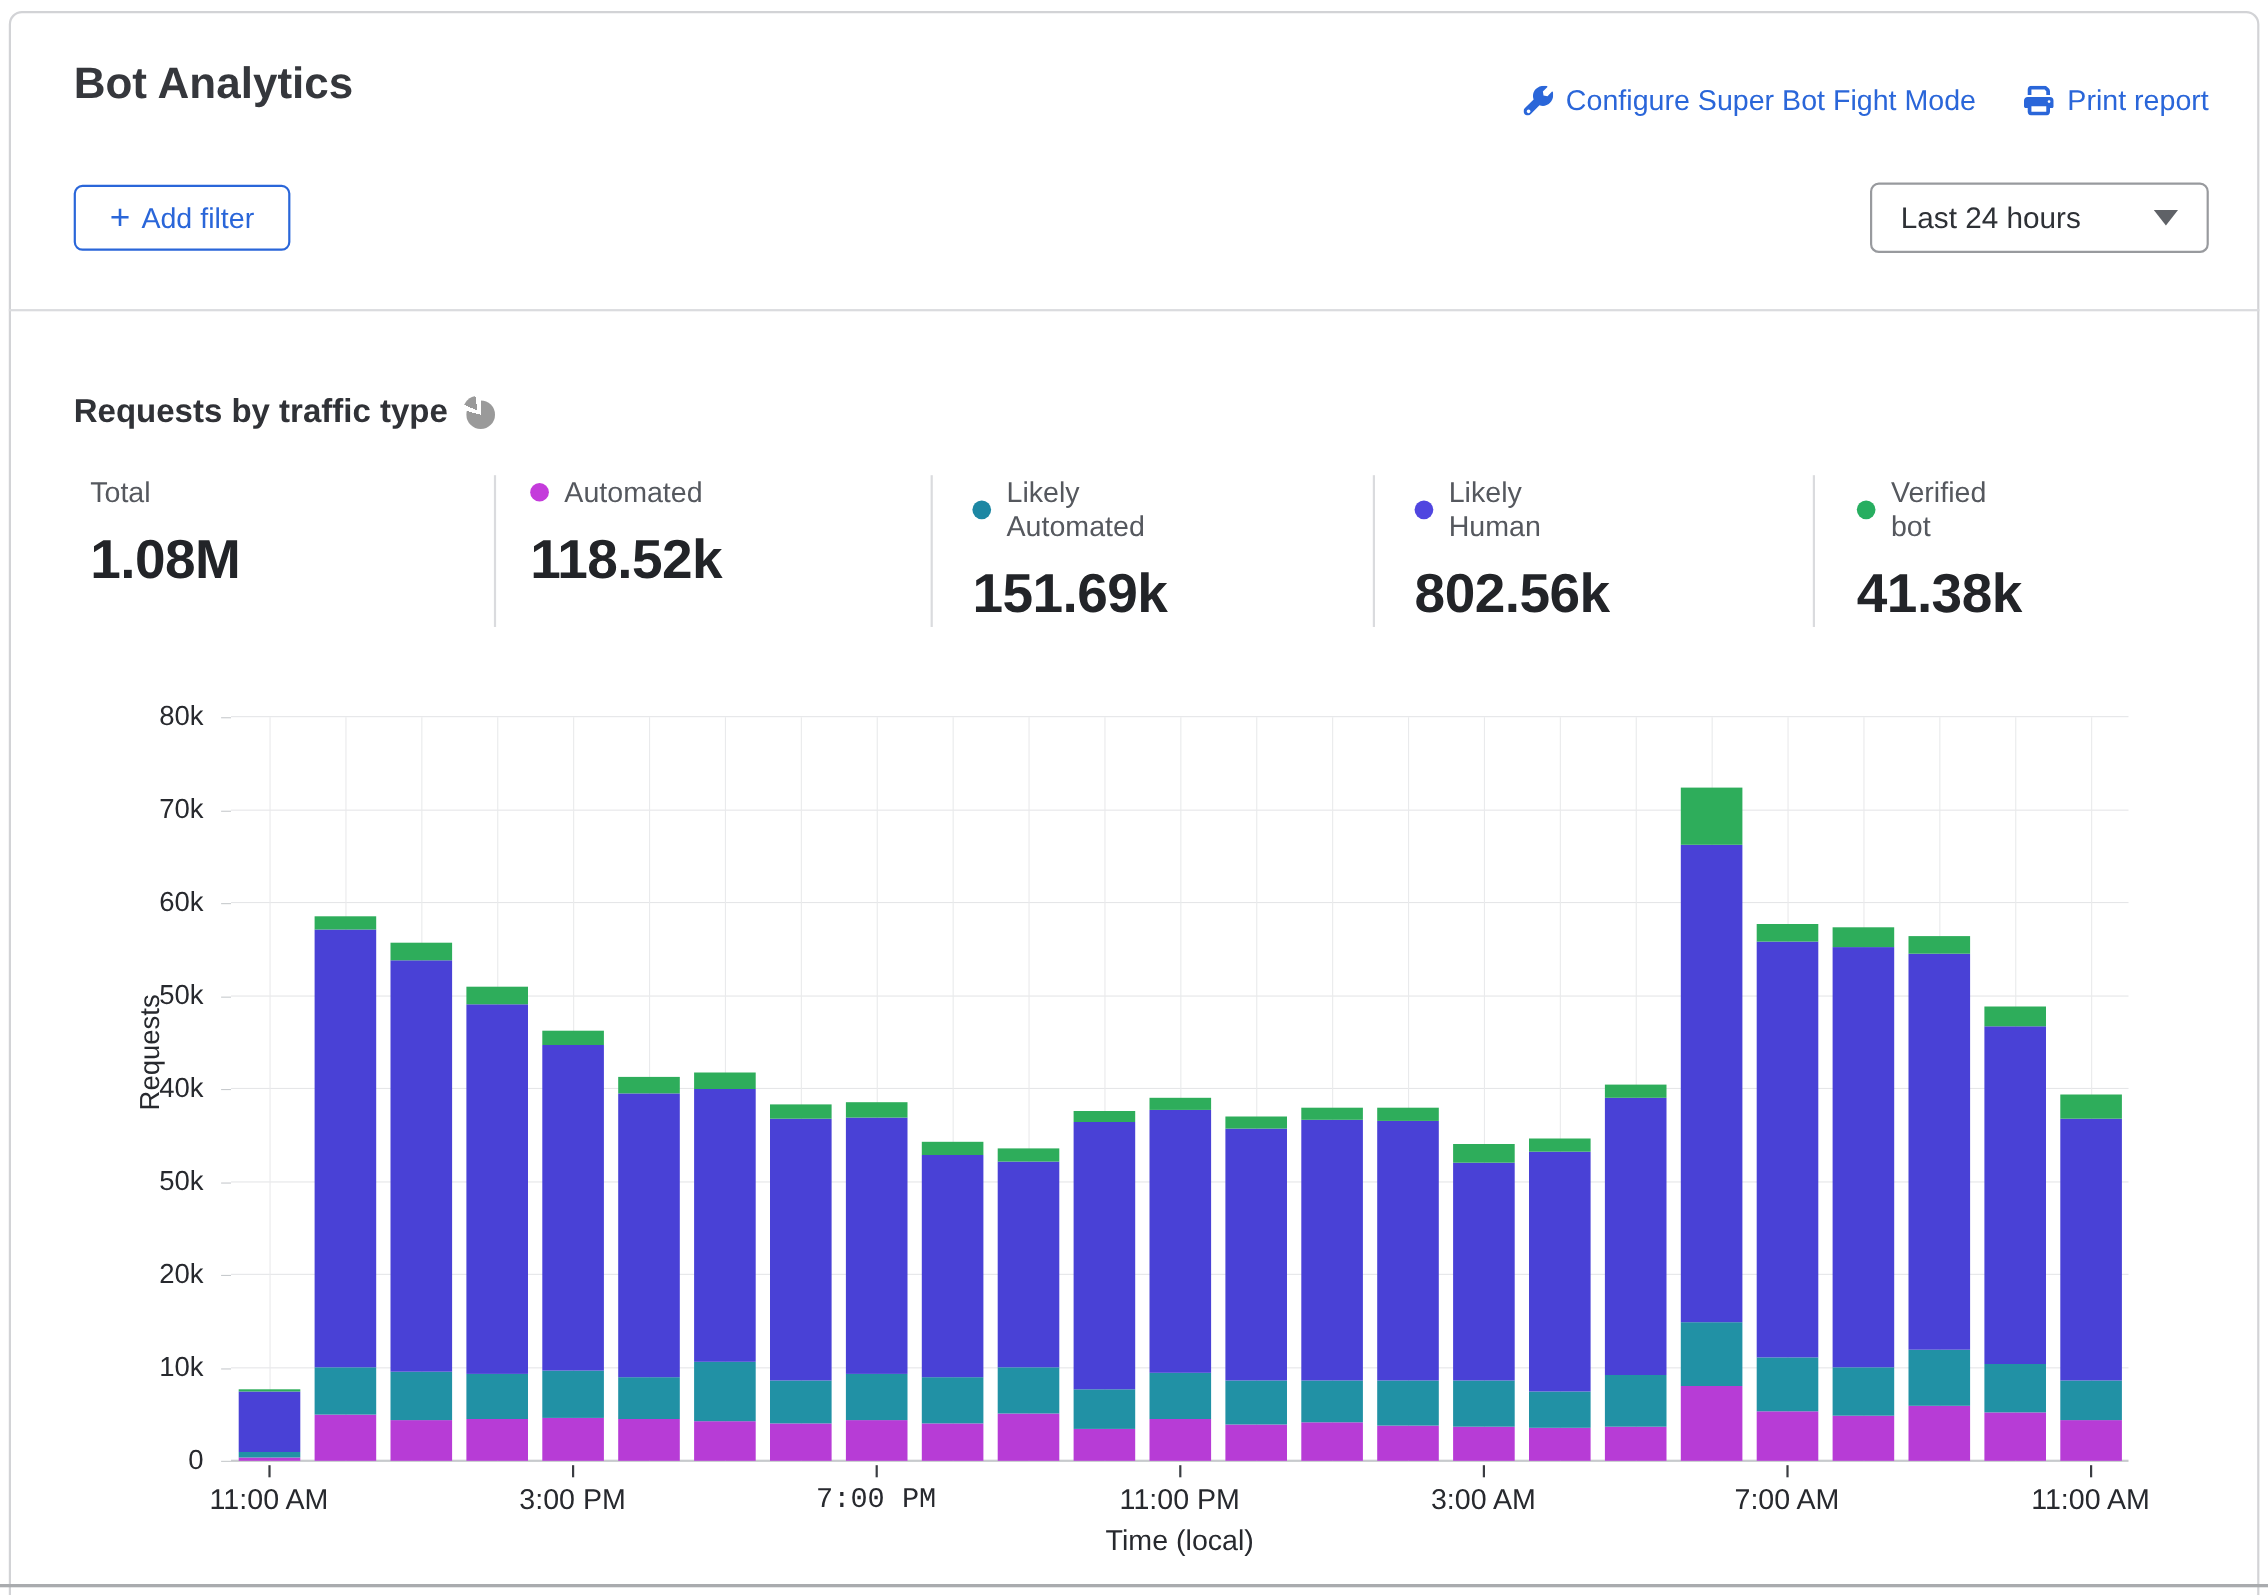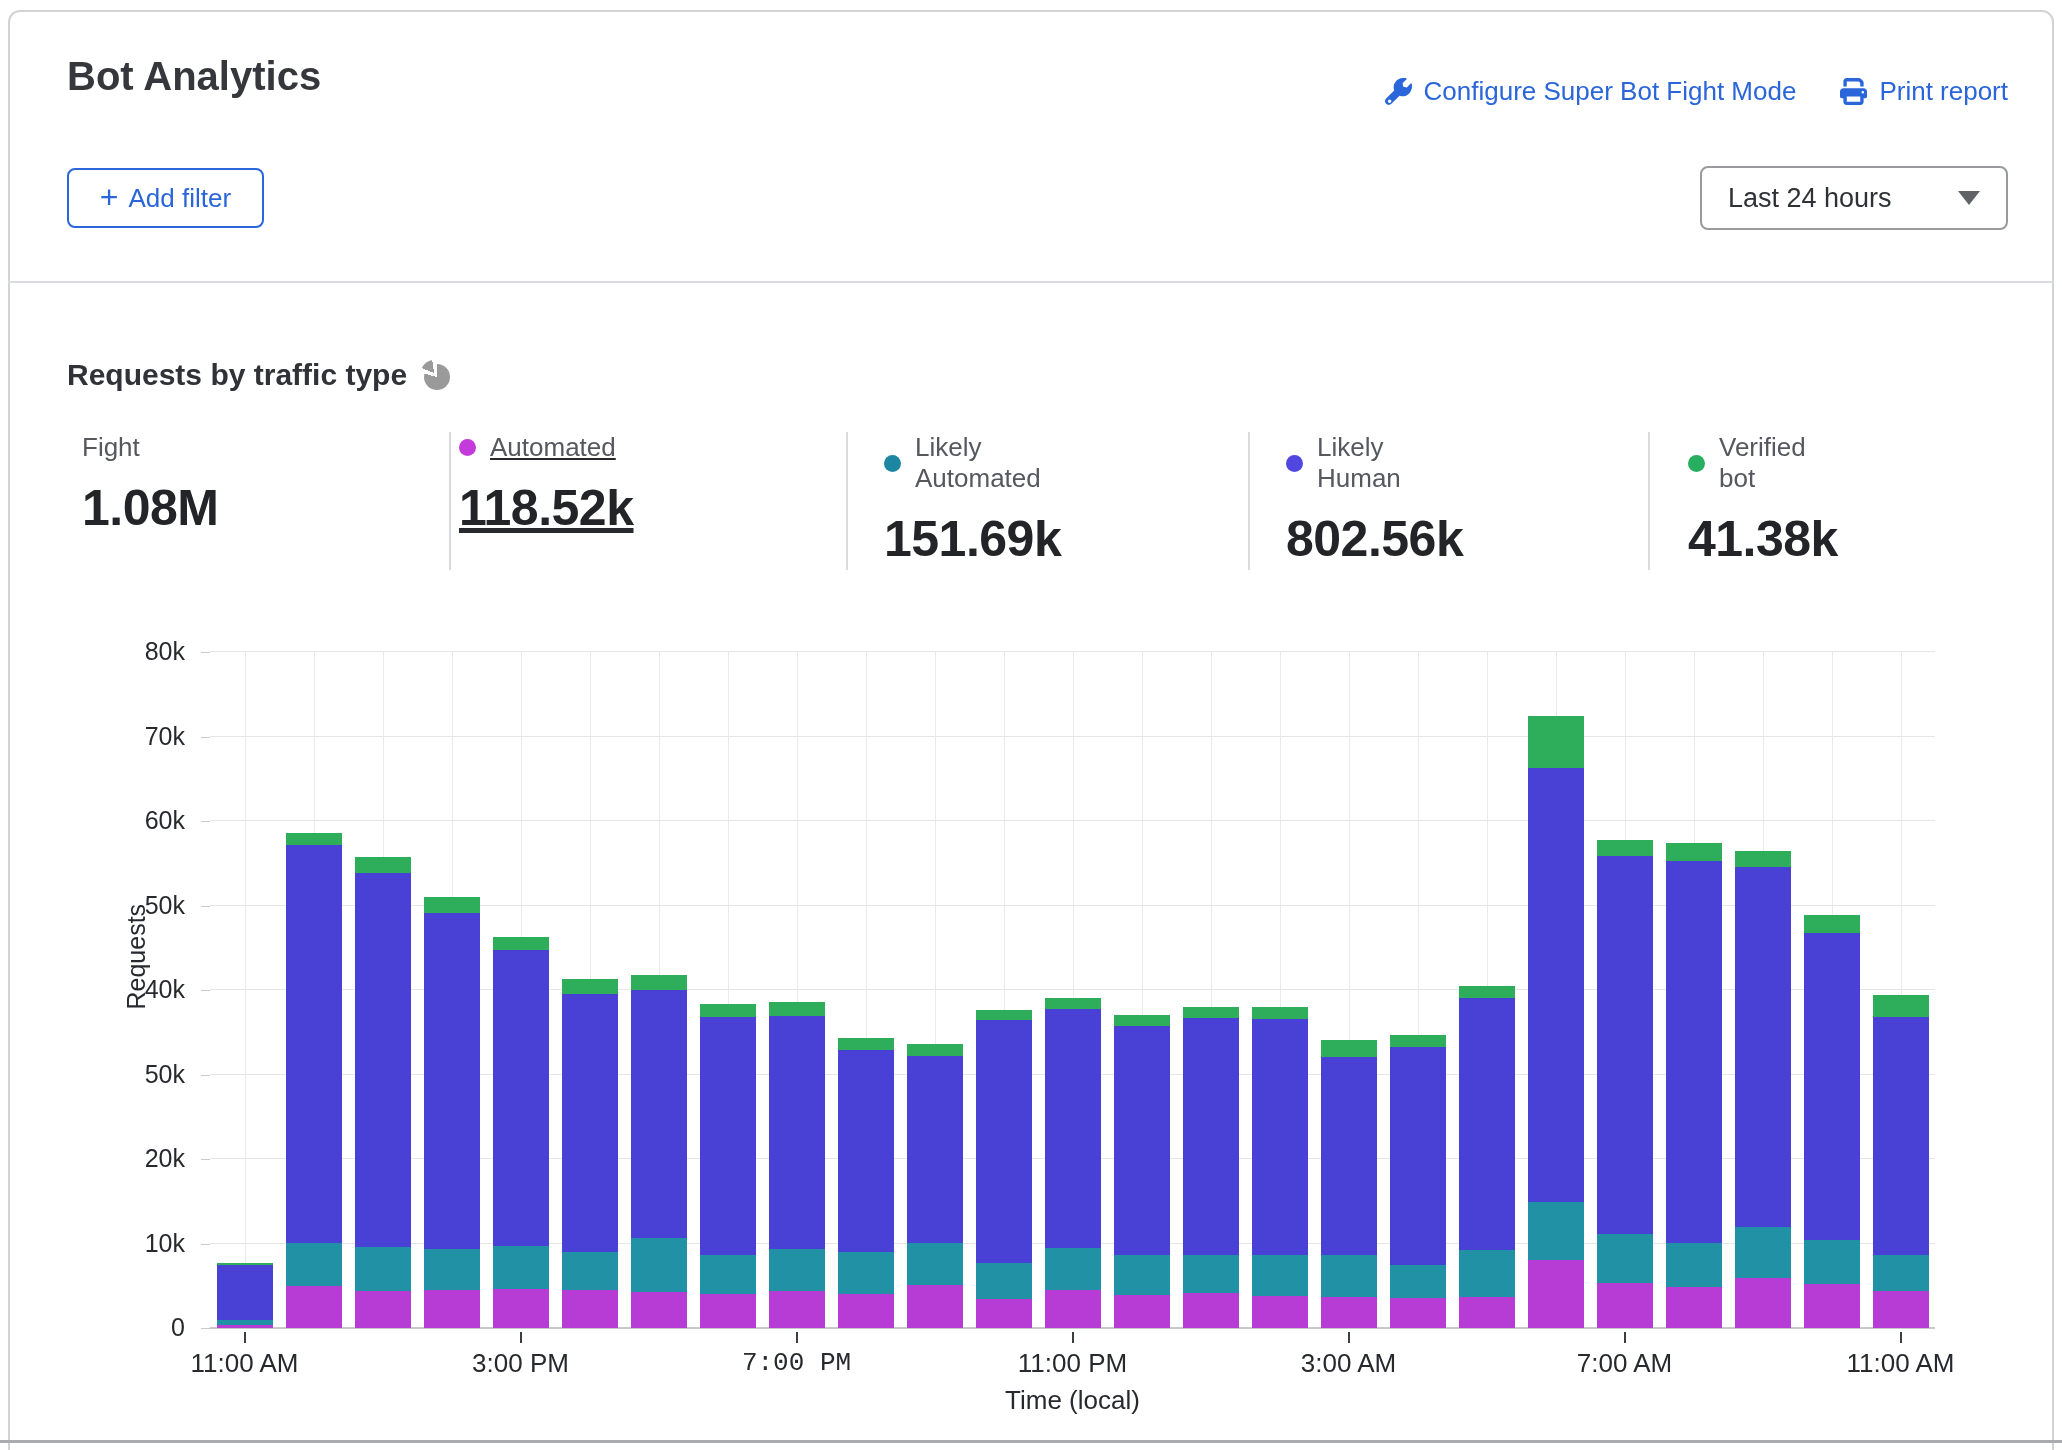--- a/index.html
+++ b/index.html
@@ -107,25 +107,25 @@
     <span>Requests by traffic type</span>
     <span class="pie-icon">
       <span class="pie-main"></span>
         <span class="pie-slice"></span>
     </span>
   </div>
 
   <div class="stats-row">
       <div class="stat-block" style="left: 82px;">
         <div class="stat-label-row">
-          <span>Fight</span>
+          <span>Total</span>
         </div>
         <div class="stat-value">1.08M</div>
       </div>
-      <div class="stat-block" style="left: 459px; text-decoration: underline;">
+      <div class="stat-block" style="left: 482px;">
         <div class="stat-label-row">
           <span class="stat-dot" style="background: rgb(196, 59, 219);"></span>
           <span>Automated</span>
         </div>
         <div class="stat-value">118.52k</div>
       </div>
       <div class="stat-block" style="left: 884px;">
         <div class="stat-label-row">
           <span class="stat-dot" style="background: rgb(29, 135, 163);"></span>
           <span>Likely Automated</span>

